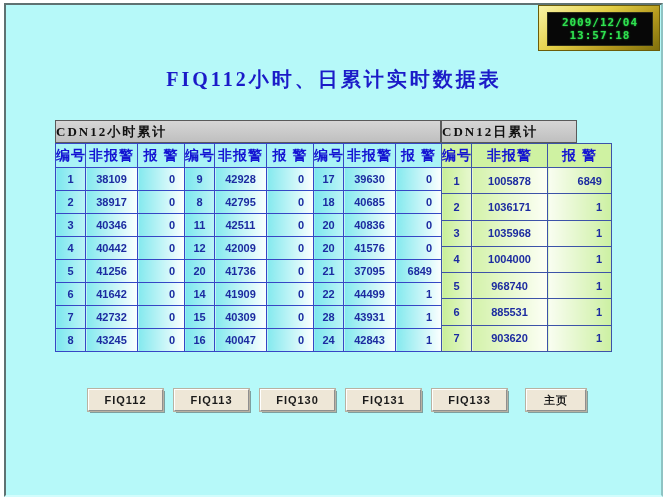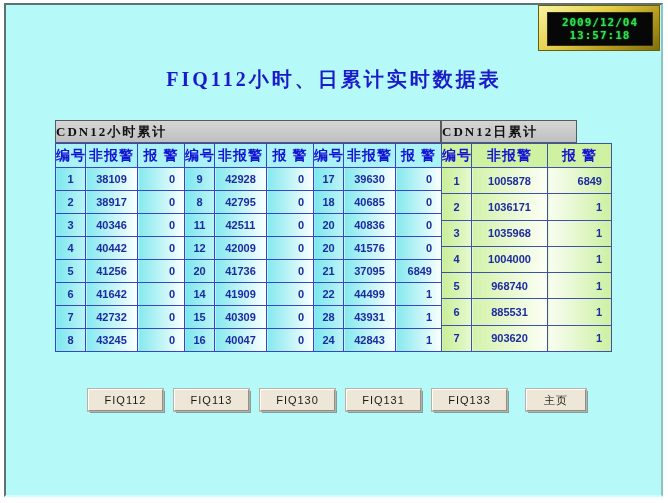--- a/index.html
+++ b/index.html
@@ -68,21 +68,21 @@
   td.alarm{text-align:right;padding-right:9px;}
   
   .nav{position:absolute;left:88px;top:389px;display:flex;gap:11px;}
   .btn{
     box-sizing:border-box;width:75px;height:22px;
     background:#eee7d7;
     border:1px solid #8f8f8f;border-top-color:#ffffff;border-left-color:#ffffff;
     outline:1px solid #b9b2a2;
     box-shadow:2px 2px 0 rgba(95,110,110,0.65);
     font-family:"Liberation Sans","DejaVu Sans",sans-serif;
-    font-weight:normal;font-size:11px;color:#1a1a1a;letter-spacing:1px;
+    font-weight:bold;font-size:11px;color:#1a1a1a;letter-spacing:1px;
     cursor:pointer;line-height:18px;text-align:center;padding:0;
   }
   .btn.home{width:60px;margin-left:8px;text-align:center;}
 </style>
 </head>
 <body>
 
 <div class="screen">
   <div class="panel"></div>
 

